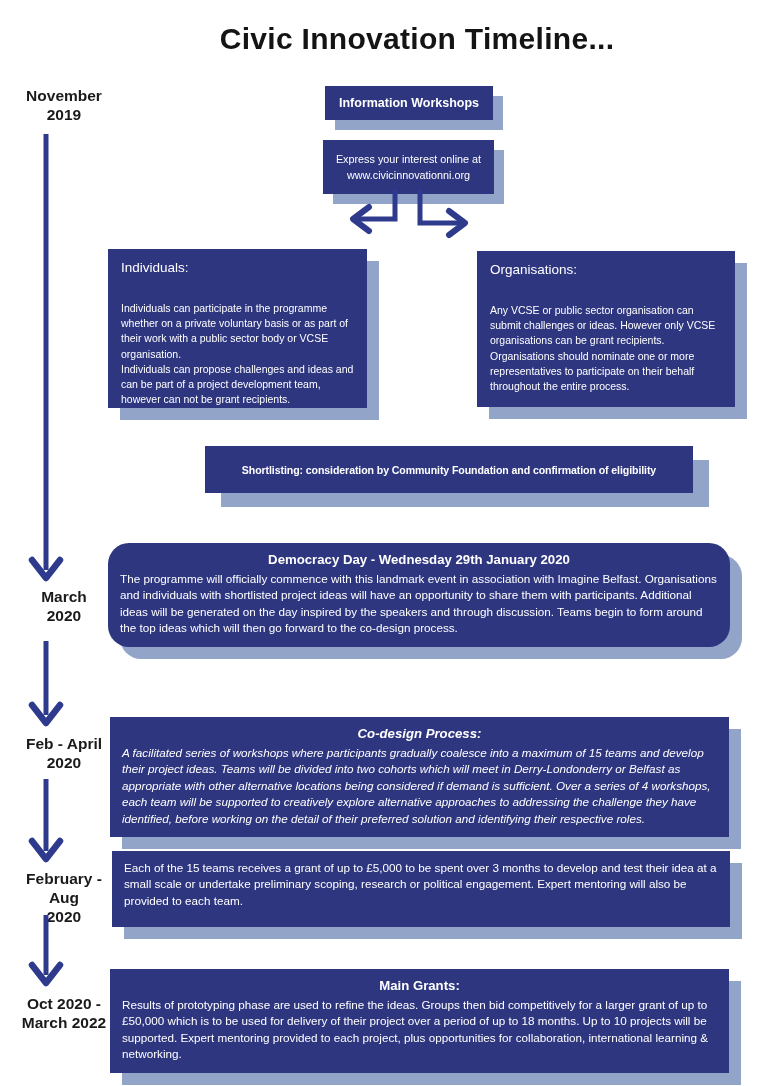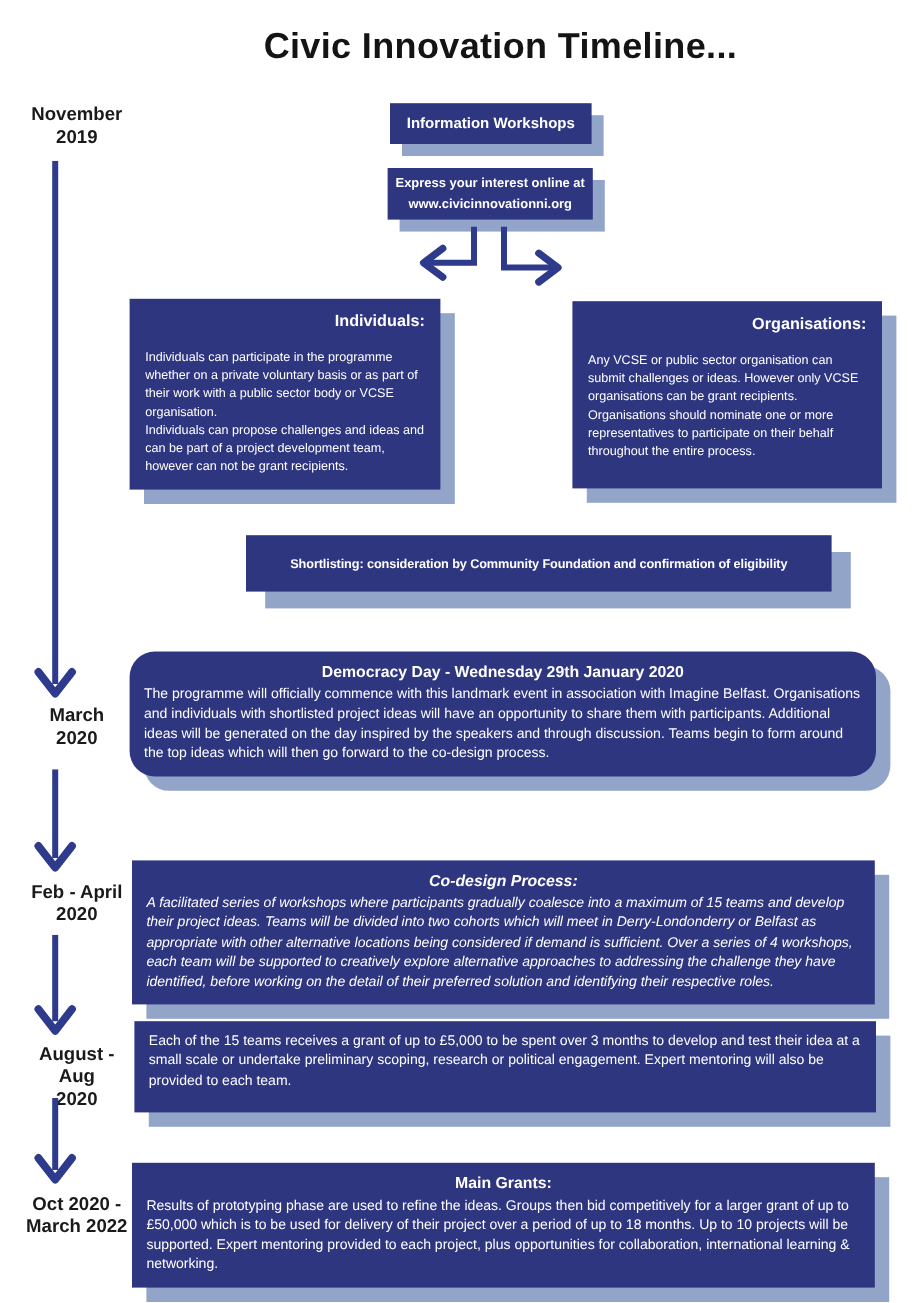--- a/index.html
+++ b/index.html
@@ -28,22 +28,22 @@
   .v-arrow .head{stroke:var(--arrow);stroke-width:6.5;fill:none;stroke-linecap:round;stroke-linejoin:round;}
   
   .box{
     position:absolute;background:var(--indigo);color:#ffffff;
   }
   .sh10{box-shadow:10px 10px 0 var(--shadow);}
   .sh12{box-shadow:12px 12px 0 var(--shadow);}
   .sh16{box-shadow:16px 14px 0 var(--shadow);margin-left:36px;}
   .center-flex{display:flex;flex-direction:column;align-items:center;justify-content:center;text-align:center;}
   .info-box{left:325px;top:86px;width:168px;height:34px;font-weight:700;font-size:12.5px;}
-  .express-box{left:323px;top:140px;width:171px;height:43px;font-size:10.8px;line-height:1.5;font-weight:700;}
-  .pill-title{text-align:right;font-weight:700;font-size:13.5px;margin-bottom:16px;}
+  .express-box{left:323px;top:140px;width:171px;height:54px;font-size:10.8px;line-height:1.5;font-weight:400;}
+  .pill-title{text-align:left;font-weight:400;font-size:13.5px;margin-bottom:26px;}
   .body-txt{font-size:10.5px;line-height:1.45;white-space:pre-line;}
   .individuals-box{left:108px;top:249px;width:259px;height:159px;padding:11px 13px;}
   .organisations-box{left:477px;top:251px;width:258px;height:156px;padding:11px 13px;}
   .shortlist-bar{left:169px;top:446px;width:488px;height:47px;font-weight:600;font-size:10.6px;letter-spacing:-.1px;}
   .wide{left:108px;width:622px;padding:9px 12px 10px;}
   .wide .w-title{text-align:center;font-weight:700;font-size:13.2px;margin-bottom:4px;}
   .wide .w-body{font-size:11.7px;line-height:1.4;font-weight:500;}
   .democracy-box{top:543px;min-height:100px;border-radius:21px;}
   .codesign-box{top:717px;left:110px;width:619px;min-height:111px;font-style:italic;}
   .prototyping-box{top:851px;left:112px;width:618px;min-height:76px;}
@@ -64,21 +64,21 @@
 </div>
 <div class="ml" style="top:587px;">
   <div>March</div>
   <div>2020</div>
 </div>
 <div class="ml" style="top:734px;">
   <div>Feb - April</div>
   <div>2020</div>
 </div>
 <div class="ml" style="top:869px;">
-  <div>August - Aug</div>
+  <div>February - Aug</div>
   <div>2020</div>
 </div>
 <div class="ml" style="top:994px;">
   <div>Oct 2020 -</div>
   <div>March 2022</div>
 </div>
 
 <svg class="v-arrow" style="top:134px;" width="40" height="450" viewBox="0 0 40 450">
   <line class="shaft" x1="20" y1="0" x2="20" y2="436"></line>
   <polyline class="head" points="6,426 20,444 34,426"></polyline>

